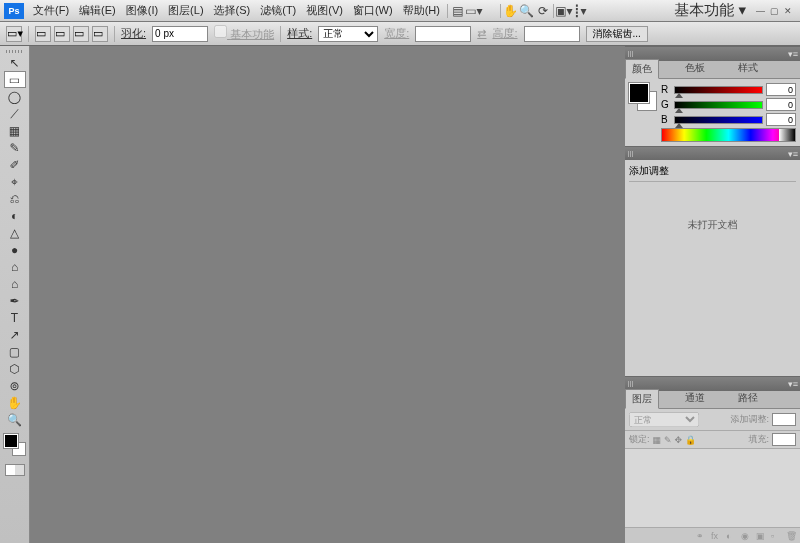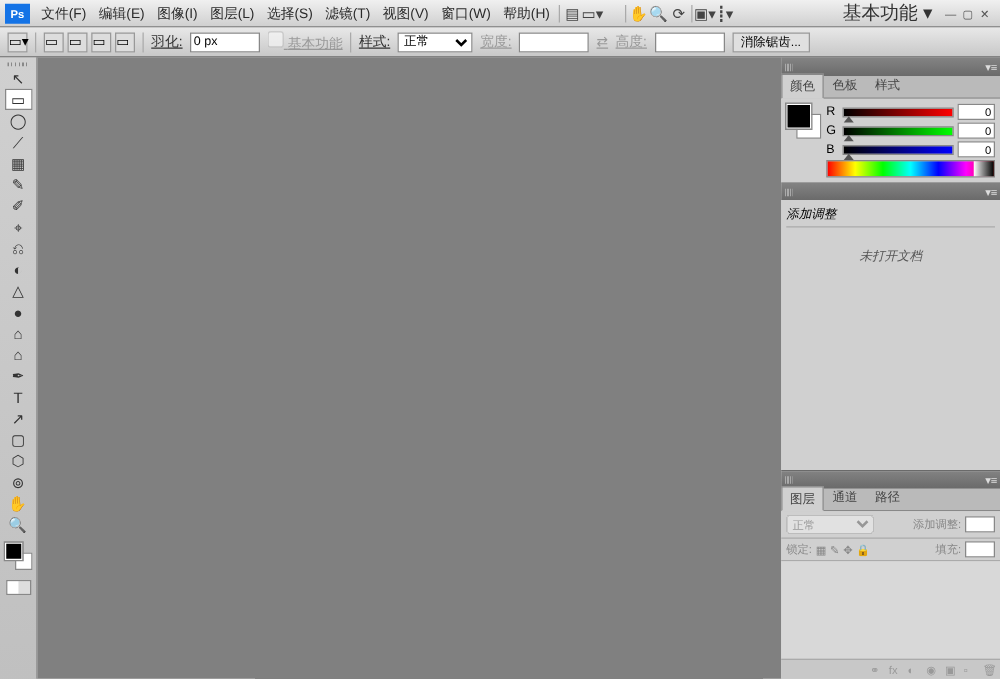--- a/index.html
+++ b/index.html
@@ -39,21 +39,21 @@
 .tool-mask div:last-child { background: #ddd; }
 
 .canvas-area { flex: 1; background: #808080; }
 
 .panels { width: 175px; display: flex; flex-direction: column; background: #cecece; }
 .panel { border-top: 1px solid #6a6a6a; display: flex; flex-direction: column; }
 .panel-header { height: 14px; background: linear-gradient(to bottom, #828282, #6a6a6a); display: flex; align-items: center; }
 .panel-header .grip { width: 12px; display: flex; justify-content: center; }
 .panel-header .grip::before { content: ""; width: 6px; height: 6px; background: repeating-linear-gradient(90deg, #aaa, #aaa 1px, transparent 1px, transparent 2px); }
 .panel-header .menu { margin-left: auto; width: 14px; color: #ddd; font-size: 9px; text-align: center; }
-.panel-tabs { height: 18px; background: #bababa; display: flex; align-items: flex-end; border-bottom: 1px solid #888; }
+.panel-tabs { height: 18px; background: #bababa; display: flex; align-items: flex-end; border-bottom: 1px solid #888; gap: 19px; }
 .tab { padding: 2px 6px; font-size: 10px; color: #444; border: 1px solid transparent; }
 .tab.active { background: #d0d0d0; border: 1px solid #888; border-bottom-color: #d0d0d0; margin-bottom: -1px; }
 .panel-body { background: #d0d0d0; padding: 4px; font-size: 10px; }
 
 .color-panel .panel-body { display: flex; gap: 4px; }
 .color-swatch-big { width: 28px; height: 28px; position: relative; }
 .color-swatch-big .fg { position: absolute; top: 0; left: 0; width: 20px; height: 20px; background: #000; border: 1px solid #fff; outline: 1px solid #888; }
 .color-swatch-big .bg { position: absolute; bottom: 0; right: 0; width: 20px; height: 20px; background: #fff; border: 1px solid #888; }
 .sliders { flex: 1; }
 .slider-row { display: flex; align-items: center; gap: 3px; margin-bottom: 2px; }
@@ -61,23 +61,23 @@
 .slider-track { flex: 1; height: 8px; border: 1px solid #888; position: relative; }
 .slider-track.r { background: linear-gradient(to right, #000, #f00); }
 .slider-track.g { background: linear-gradient(to right, #000, #0f0); }
 .slider-track.b { background: linear-gradient(to right, #000, #00f); }
 .slider-thumb { position: absolute; left: 0; bottom: -5px; width: 0; height: 0; border-left: 4px solid transparent; border-right: 4px solid transparent; border-bottom: 5px solid #555; }
 .slider-val { width: 30px; height: 13px; background: #fff; border: 1px solid #888; font-size: 9px; text-align: right; padding: 0 2px; }
 .spectrum { height: 14px; margin-top: 2px; background: linear-gradient(to right, #f00, #ff0, #0f0, #0ff, #00f, #f0f, #f00); border: 1px solid #888; position: relative; }
 .spectrum::before { content: ""; position: absolute; right: 0; top: 0; bottom: 0; width: 16px; background: linear-gradient(to right, #fff, #000); }
 
 .adjust-panel { flex: 1; }
-.adjust-panel .panel-body { height: 100%; font-style: italic; }
+.adjust-panel .panel-body { height: 100%; }
 .adjust-title { font-size: 10px; margin-bottom: 4px; padding-bottom: 3px; border-bottom: 1px solid #aaa; }
-.adjust-empty { text-align: center; font-size: 10px; color: #555; margin-top: 16px; }
+.adjust-empty { text-align: center; font-size: 10px; color: #555; margin-top: 36px; }
 
 .layers-panel .panel-body { padding: 0; }
 .layers-ctrls { padding: 3px 4px; display: flex; gap: 3px; align-items: center; background: #d0d0d0; border-bottom: 1px solid #aaa; }
 .layers-ctrls select { width: 70px; height: 15px; font-size: 9px; }
 .layers-ctrls .opacity { font-size: 9px; color: #888; margin-left: auto; }
 .layers-lock { padding: 2px 4px; display: flex; gap: 3px; align-items: center; font-size: 9px; color: #888; border-bottom: 1px solid #aaa; }
 .layers-list { height: 78px; background: #d8d8d8; }
 .layers-footer { height: 16px; background: #c8c8c8; border-top: 1px solid #aaa; display: flex; justify-content: flex-end; align-items: center; gap: 5px; padding: 0 4px; }
 .layers-footer .ico { width: 10px; height: 10px; color: #999; font-size: 9px; }
 </style>

